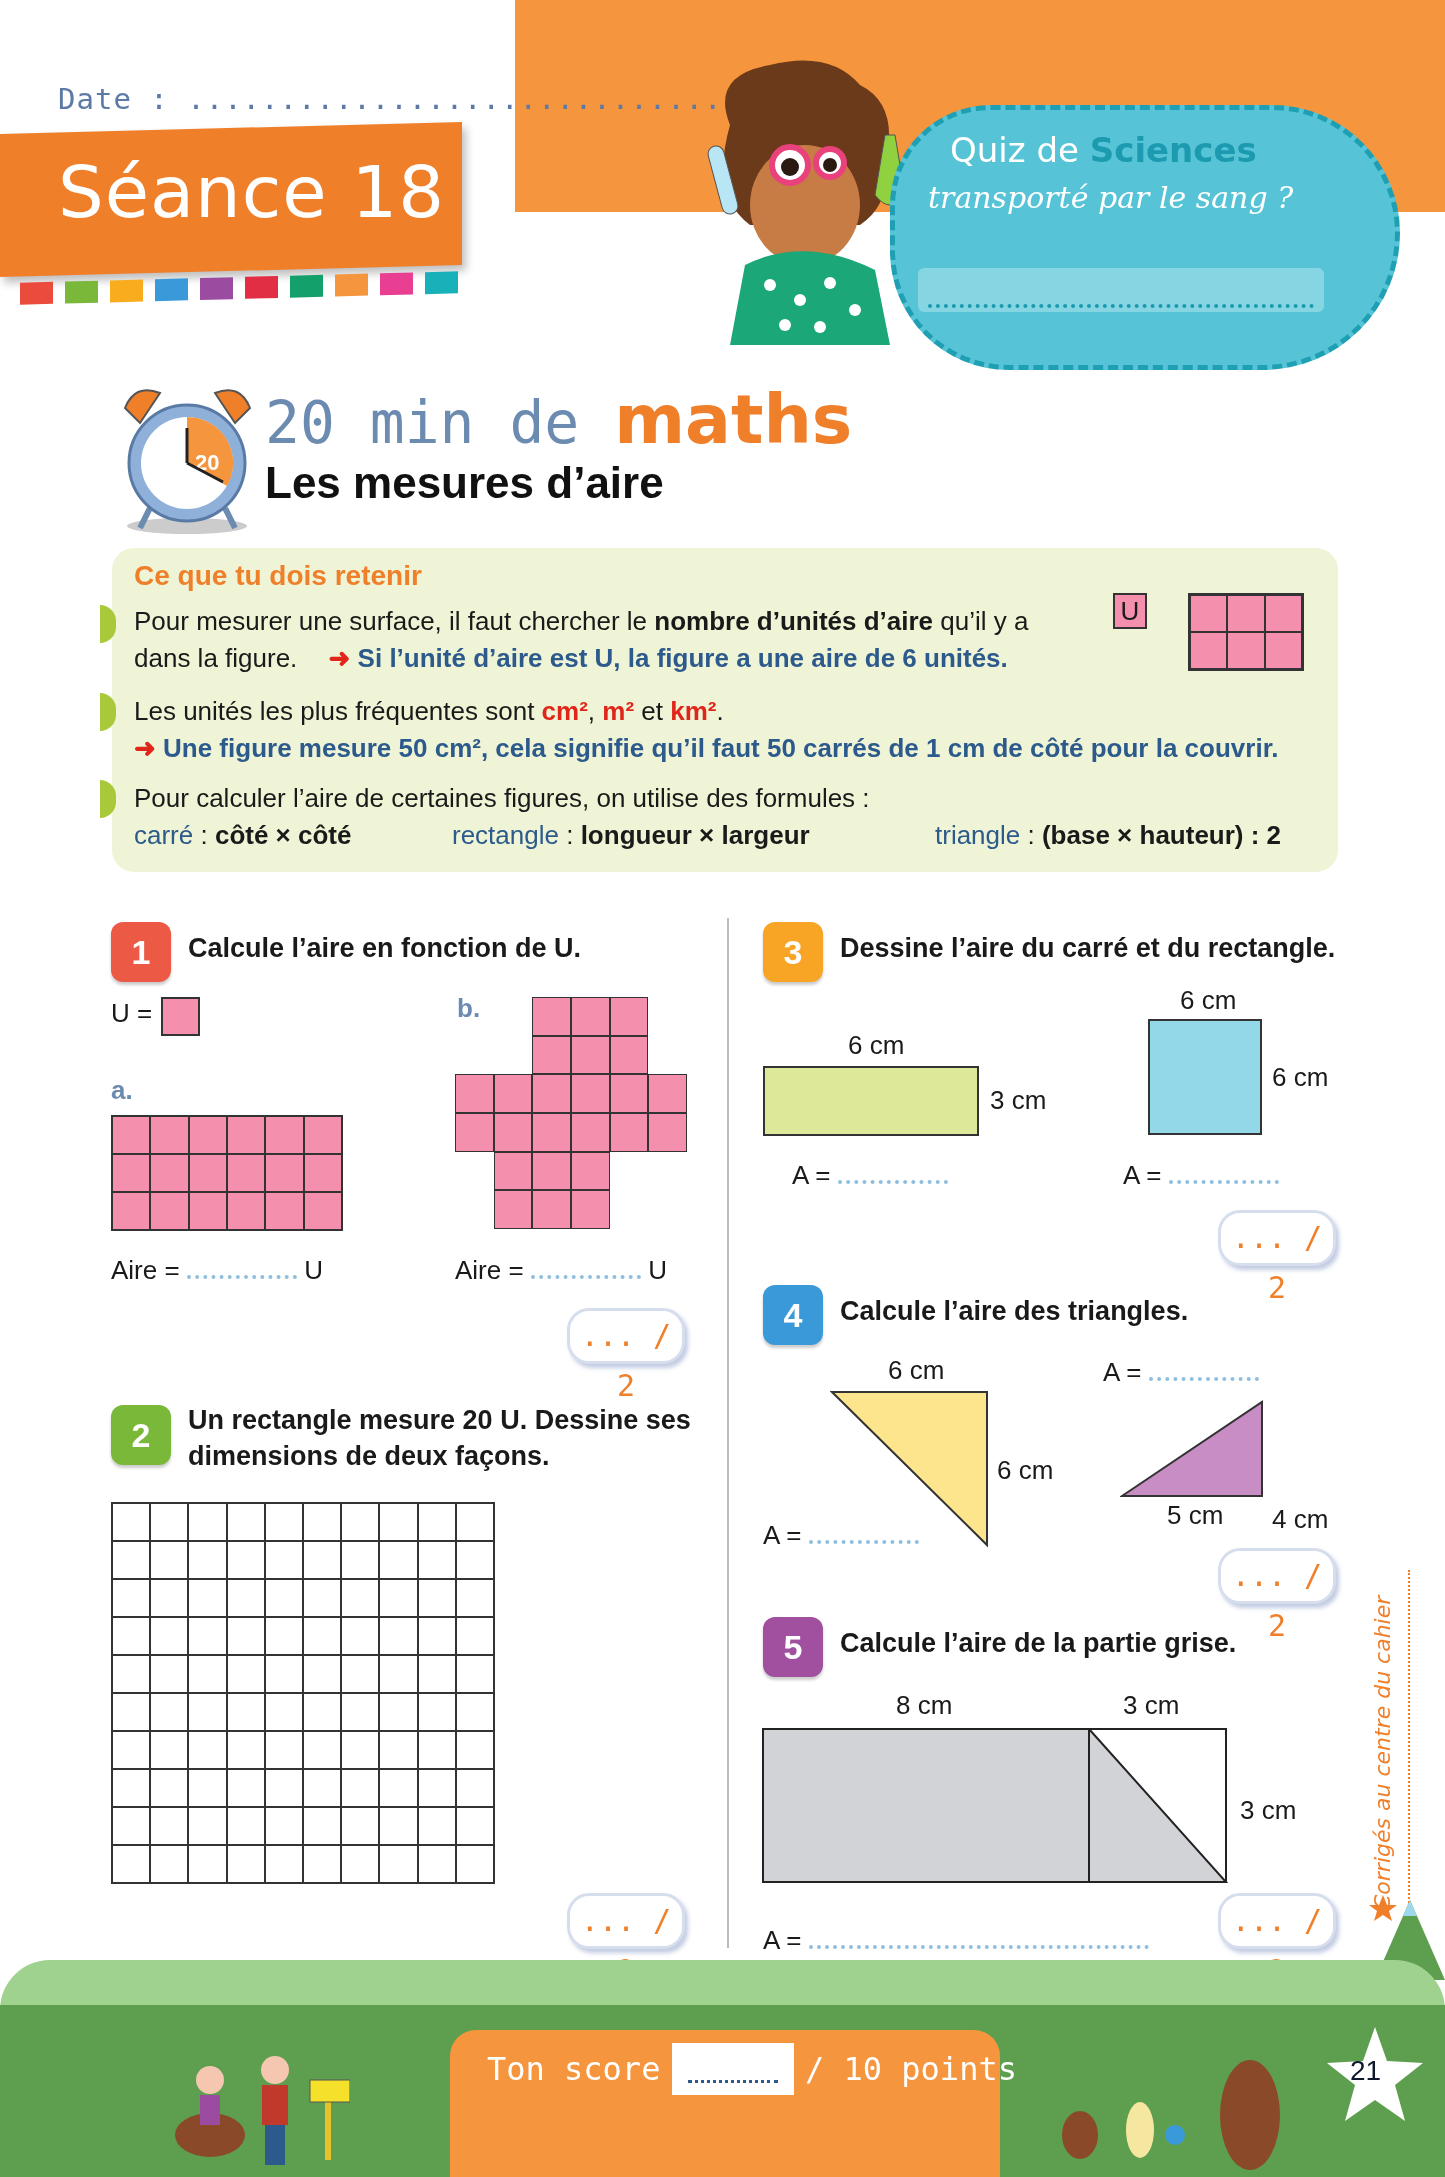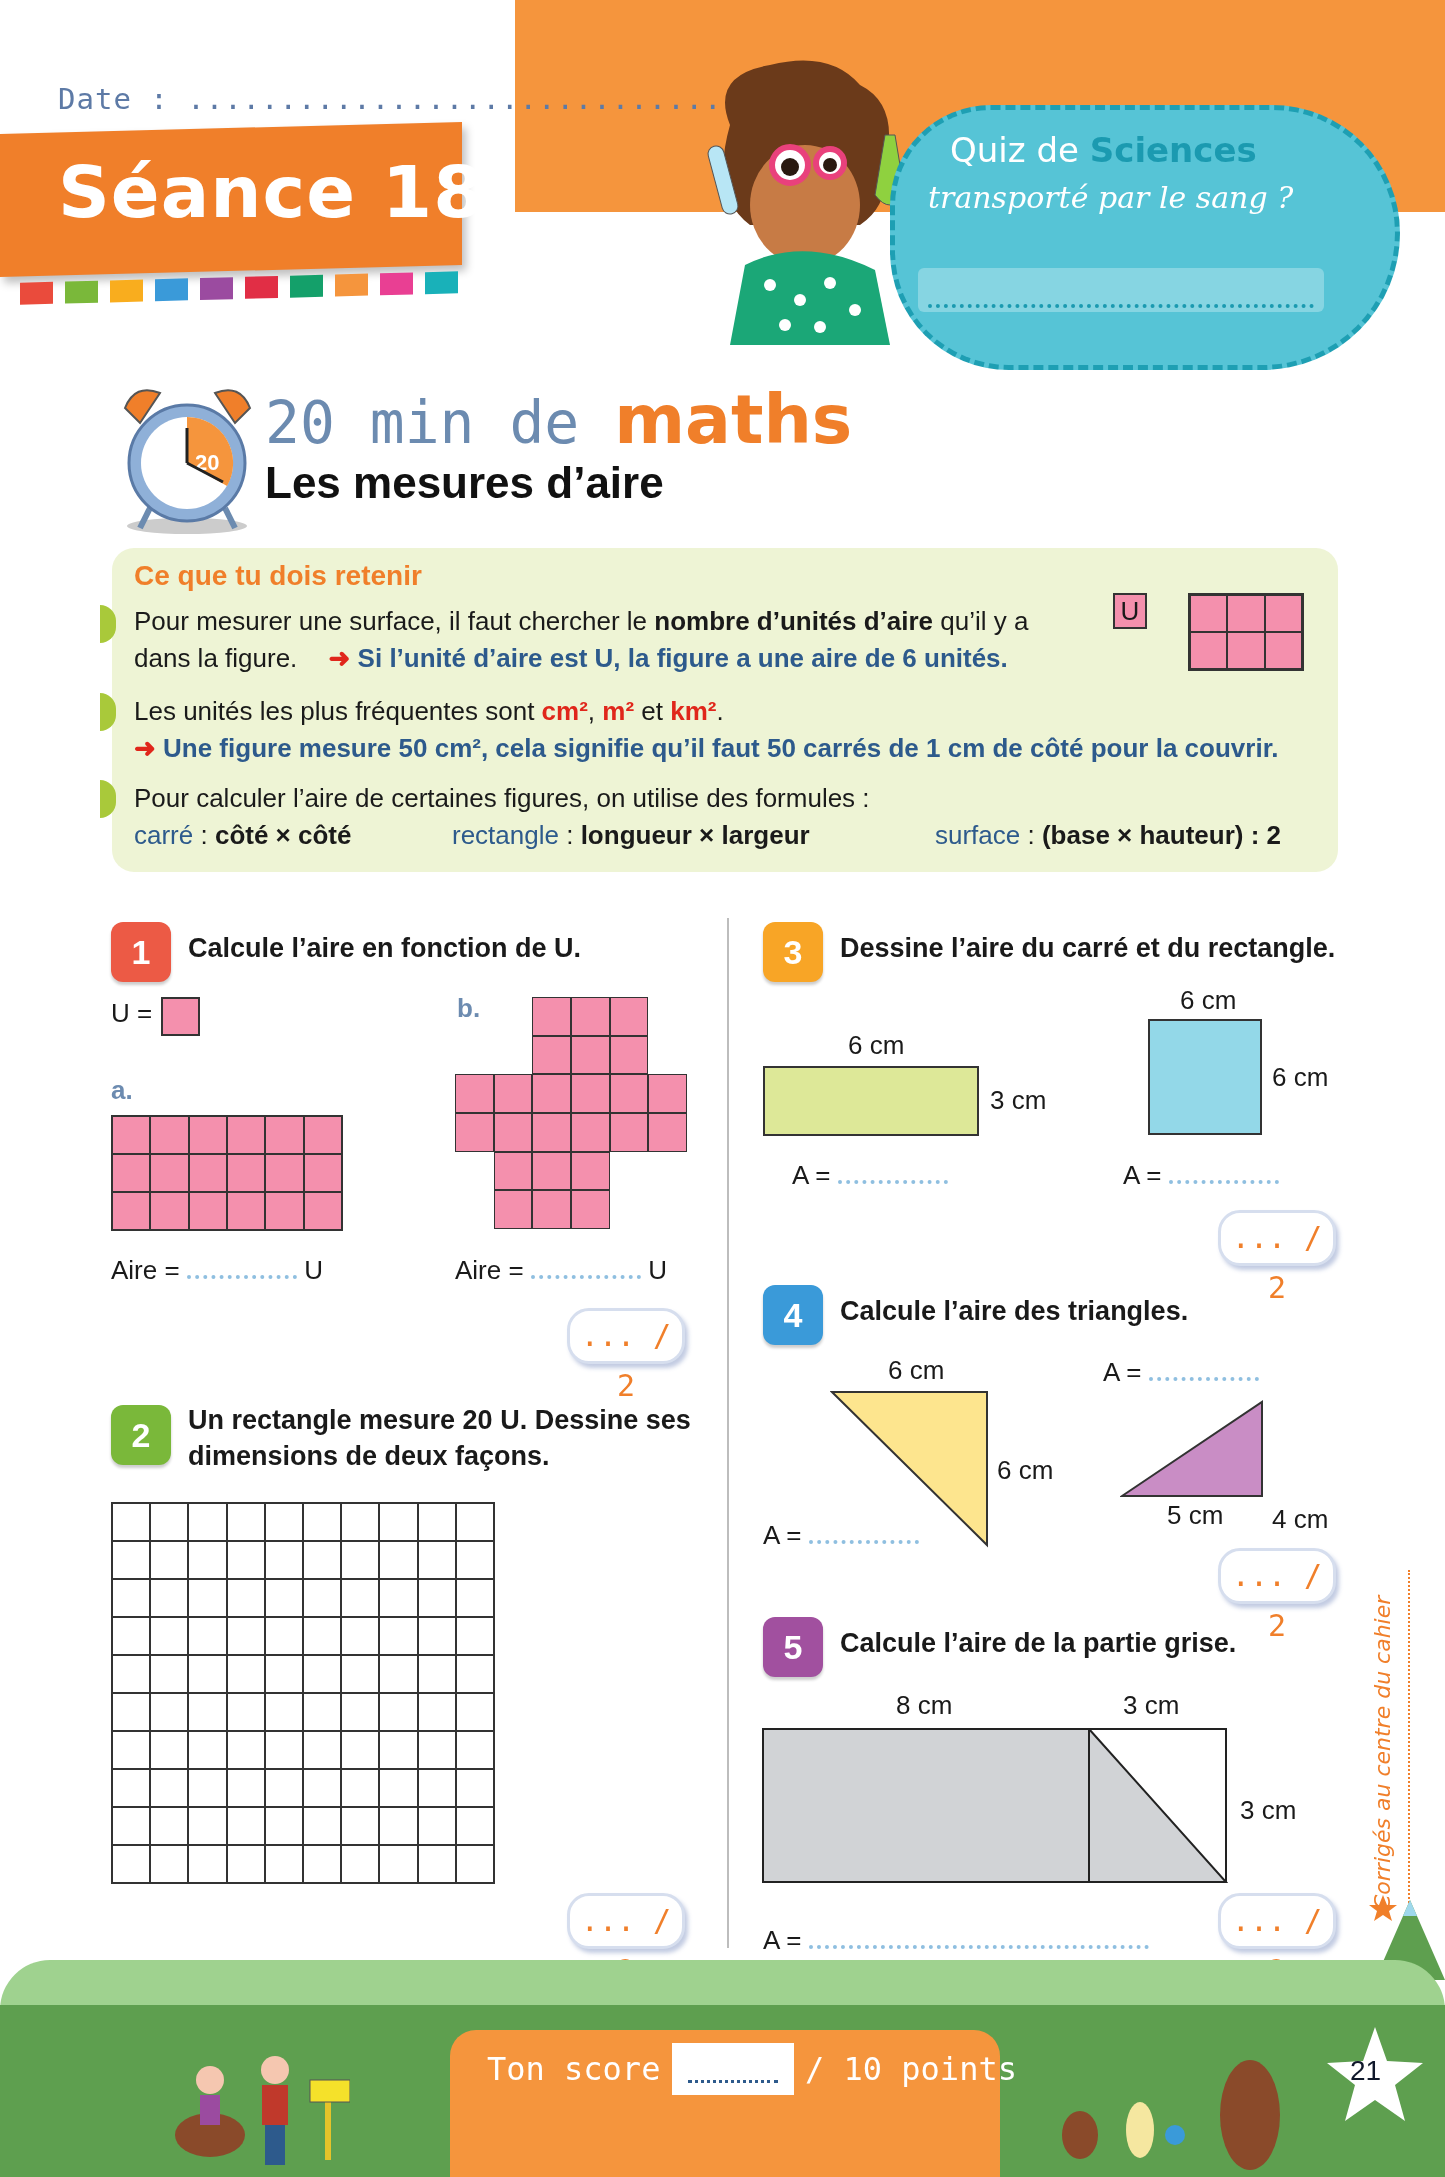--- a/index.html
+++ b/index.html
@@ -4,21 +4,21 @@
 <style>
   * { box-sizing: border-box; margin: 0; padding: 0; }
   body { width: 1445px; height: 2177px; position: relative; background: #ffffff; font-family: "Liberation Sans", sans-serif; color: #1a1a1a; overflow: hidden; }
   .abs { position: absolute; }
 
   
   .orange-band { left: 515px; top: 0; width: 930px; height: 212px; background: #f5953d; }
   .white-card { left: 0; top: 0; width: 515px; height: 155px; background: #fff; border-bottom-right-radius: 30px; }
   .date-label { left: 58px; top: 82px; font-size: 29px; color: #5d7aa6; font-family: "DejaVu Sans Mono", monospace; letter-spacing: 1px; }
   .seance-banner { left: 0; top: 128px; width: 462px; height: 143px; background: #f07f2a; transform: skewY(-1.5deg); box-shadow: 4px 6px 8px rgba(0,0,0,0.25); }
-  .seance-text { left: 58px; top: 150px; font-size: 72px; font-weight: bold; color: #fff; font-family: "DejaVu Sans", sans-serif; letter-spacing: 1px; }
+  .seance-text { left: 58px; top: 150px; font-size: 72px; font-weight: normal; color: #fff; font-family: "DejaVu Sans", sans-serif; letter-spacing: 1px; }
   .color-squares { left: 20px; top: 277px; display: flex; gap: 12px; transform: skewY(-1.5deg); }
   .color-squares span { width: 33px; height: 22px; display: block; }
 
   
   .quiz-bubble { left: 890px; top: 105px; width: 510px; height: 265px; background: #56c4d6; border: 5px dashed #1e9fb3; border-radius: 110px 140px 150px 130px; }
   .quiz-title { left: 950px; top: 130px; font-size: 34px; color: #fff; font-family: "DejaVu Sans", sans-serif; }
   .quiz-title .sci { color: #1b9ab0; font-weight: bold; }
   .quiz-q { left: 928px; top: 178px; width: 420px; font-size: 30px; line-height: 40px; color: #fff; font-family: "DejaVu Serif", serif; font-style: italic; }
   .quiz-answer { left: 918px; top: 268px; width: 406px; height: 44px; background: #86d5e2; border-radius: 6px; }
   .quiz-answer-dots { position: absolute; left: 10px; bottom: 4px; right: 10px; border-bottom: 4px dotted #1b9ab0; }
@@ -179,21 +179,21 @@
 
 <div class="abs bullet-mark" style="left:100px;top:780px;"></div>
 <div class="abs retain-line" style="left:134px;top:783px;">Pour calculer l’aire de certaines figures, on utilise des formules :</div>
 <div class="abs retain-line" style="left:134px;top:820px;">
   <span class="blue-b" style="font-weight:normal;">carré</span><span> : </span><b>côté × côté</b>
 </div>
 <div class="abs retain-line" style="left:452px;top:820px;">
   <span class="blue-b" style="font-weight:normal;">rectangle</span><span> : </span><b>longueur × largeur</b>
 </div>
 <div class="abs retain-line" style="left:935px;top:820px;">
-  <span class="blue-b" style="font-weight:normal;">surface</span><span> : </span><b>(base × hauteur) : 2</b>
+  <span class="blue-b" style="font-weight:normal;">triangle</span><span> : </span><b>(base × hauteur) : 2</b>
 </div>
 
 <div class="abs divider"></div>
 
 <div class="abs badge" style="left:111px;top:922px;background:#ec5a45;">1</div>
 <div class="abs ex-title" style="left:188px;top:930px;">Calcule l’aire en fonction de U.</div>
 <div class="abs txt" style="left:111px;top:998px;">U =</div>
 <div class="abs" style="left:161px;top:997px;width:39px;height:39px;background:#f490ad;border:2px solid #333;"></div>
 <div class="abs label-letter" style="left:111px;top:1075px;">a.</div>
 <div class="abs pink-grid" style="left:111px;top:1115px;width:232px;height:116px;grid-template-columns:repeat(6,1fr);grid-template-rows:repeat(3,1fr);" id="gridA">

